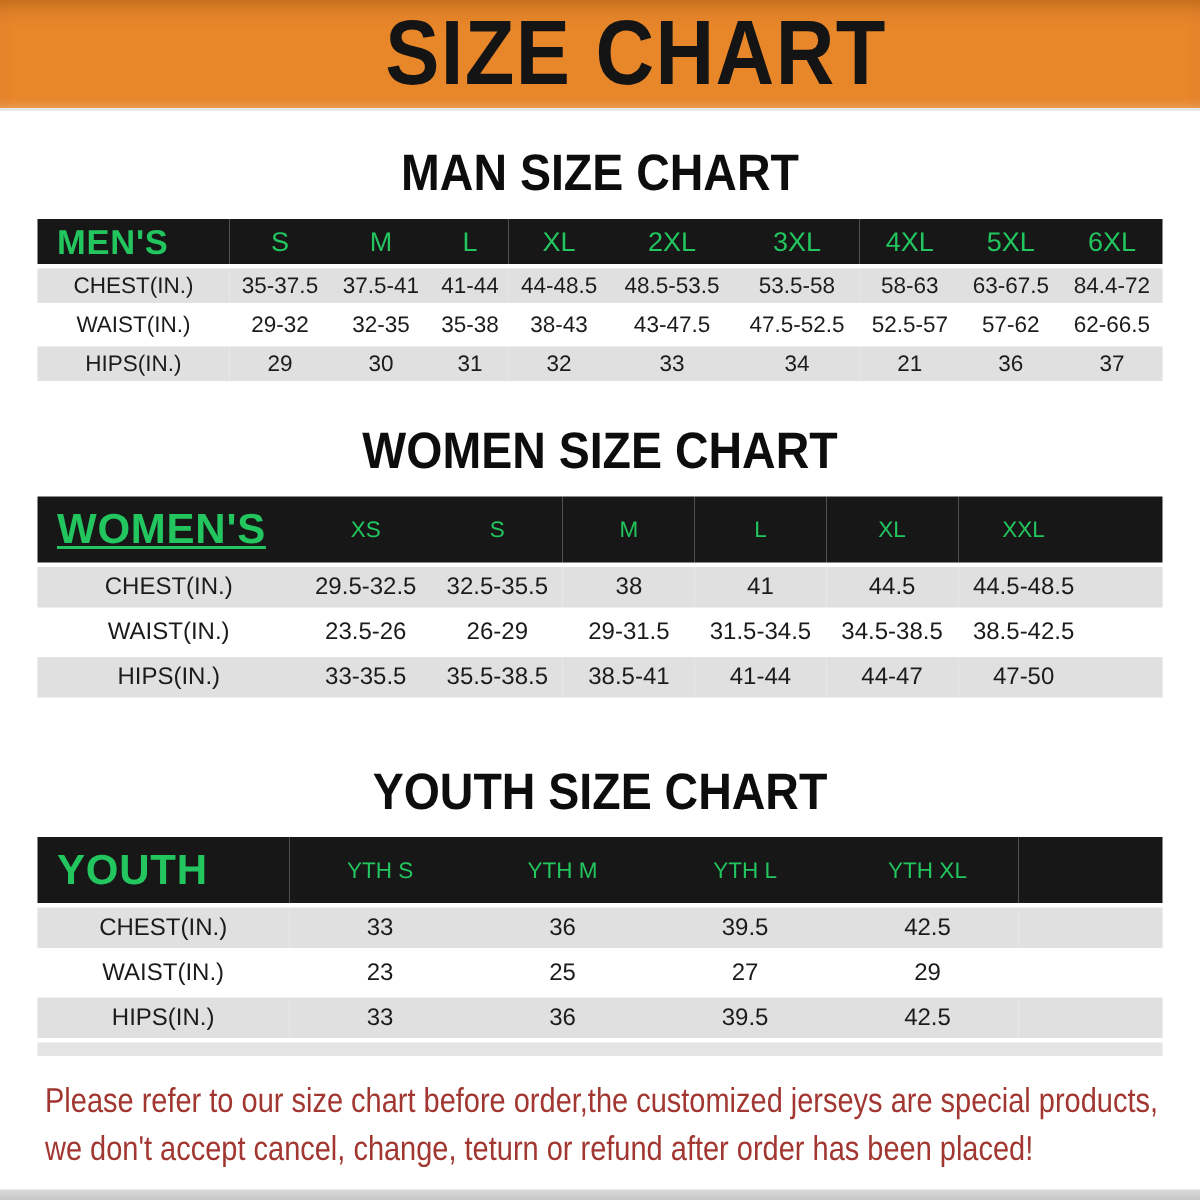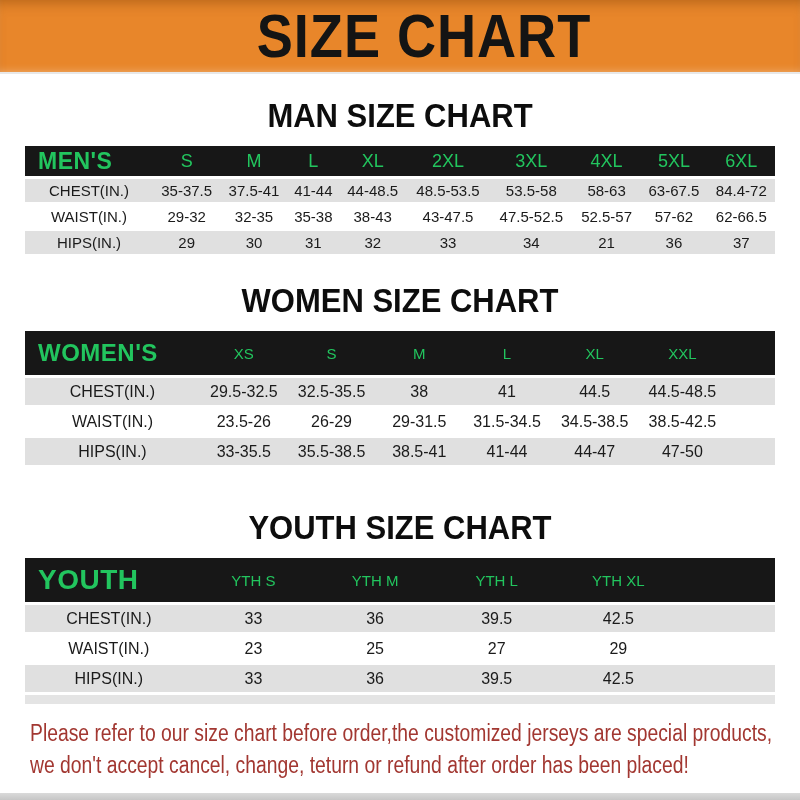--- a/index.html
+++ b/index.html
@@ -37,21 +37,21 @@
   thead th{
     background:var(--header_bar,#171717);color:#22c55e;font-weight:normal;
     text-align:center;padding:0;
   }
   .t-men thead th{height:30px;font-size:18px;}
   .t-women thead th,.t-youth thead th{height:44px;font-size:15px;}
   th.corner{
     text-align:left;padding-left:13px;font-weight:bold;letter-spacing:.5px;
   }
   .t-men th.corner{font-size:23px;width:115px;}
-  .t-women th.corner{font-size:24px;width:22%;}
+  .t-women th.corner{font-size:28px;width:22%;text-decoration:underline;}
   .t-youth th.corner{font-size:28px;width:21%;}
   .t-women thead th.size-col{width:11.9%;}
   .t-women .filler{width:6.6%;}
   .t-youth thead th.size-col{width:16.5%;}
   .t-youth .filler{width:13%;}
   tbody tr{background:#ffffff;}
   tbody tr:nth-child(odd){background:var(--row_stripe,#e0e0e0);}
   .t-men tbody tr{height:23px;}
   .t-women tbody tr,.t-youth tbody tr{height:27px;}
   tbody th{font-weight:normal;text-align:center;padding:0 10px;margin-top:28px;}

